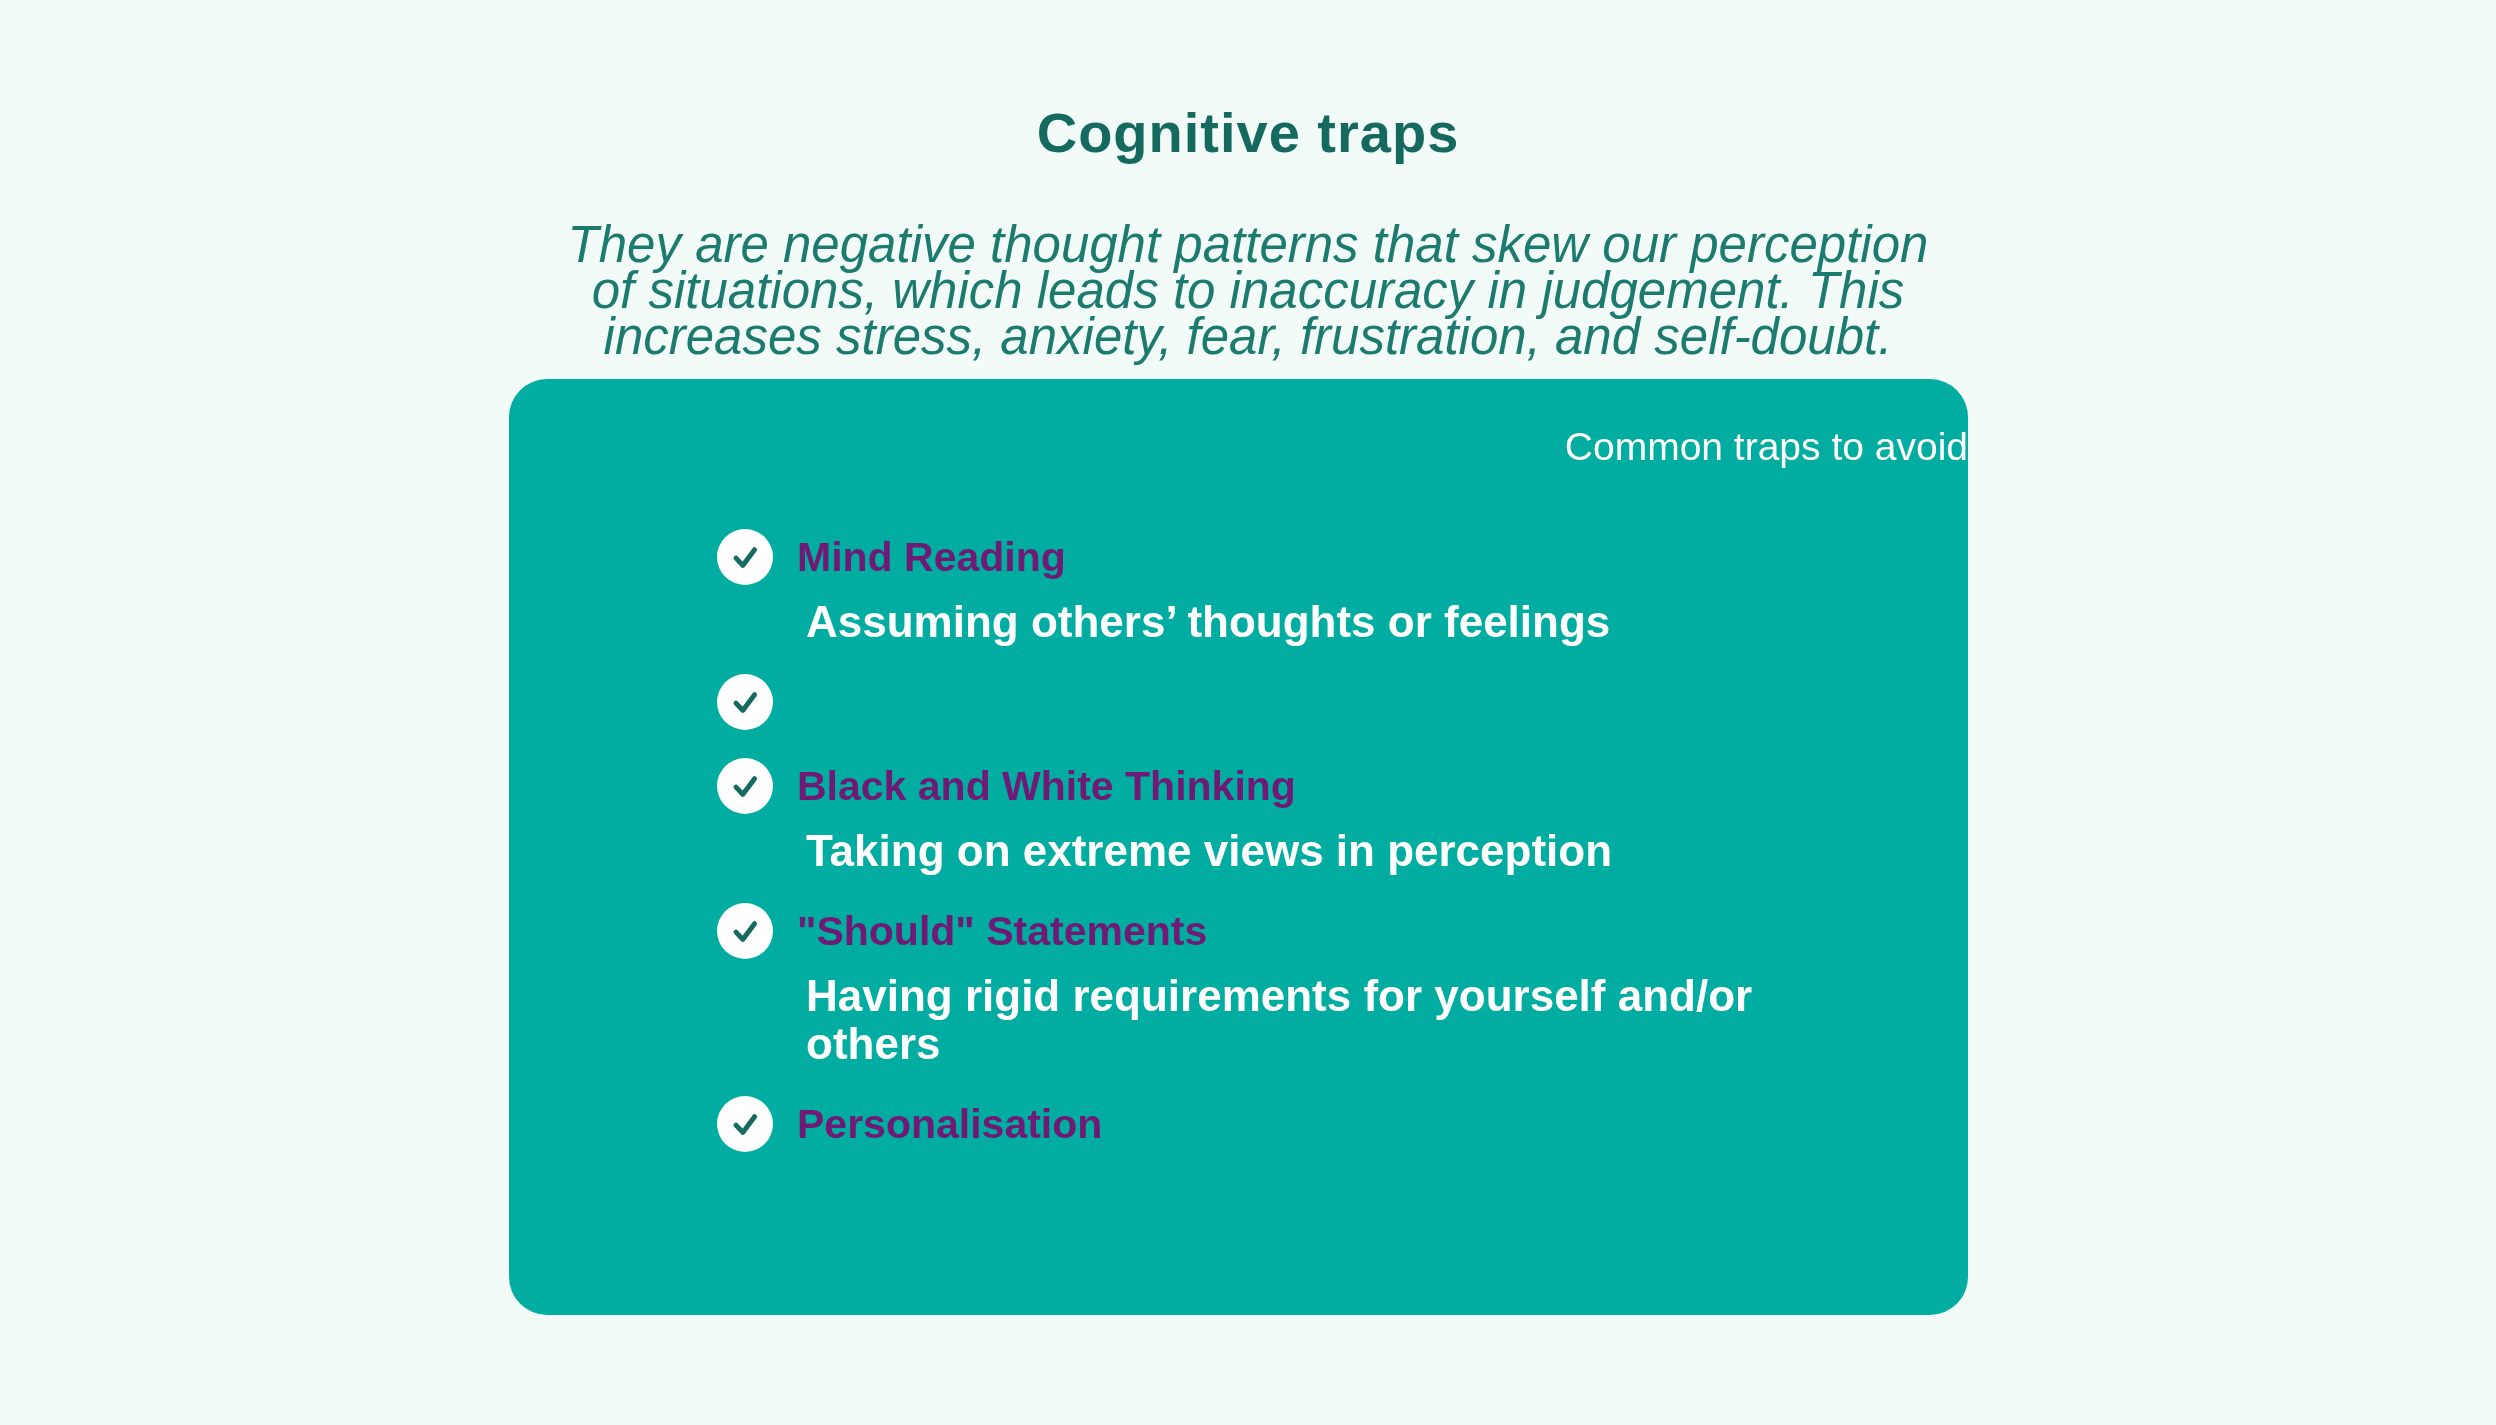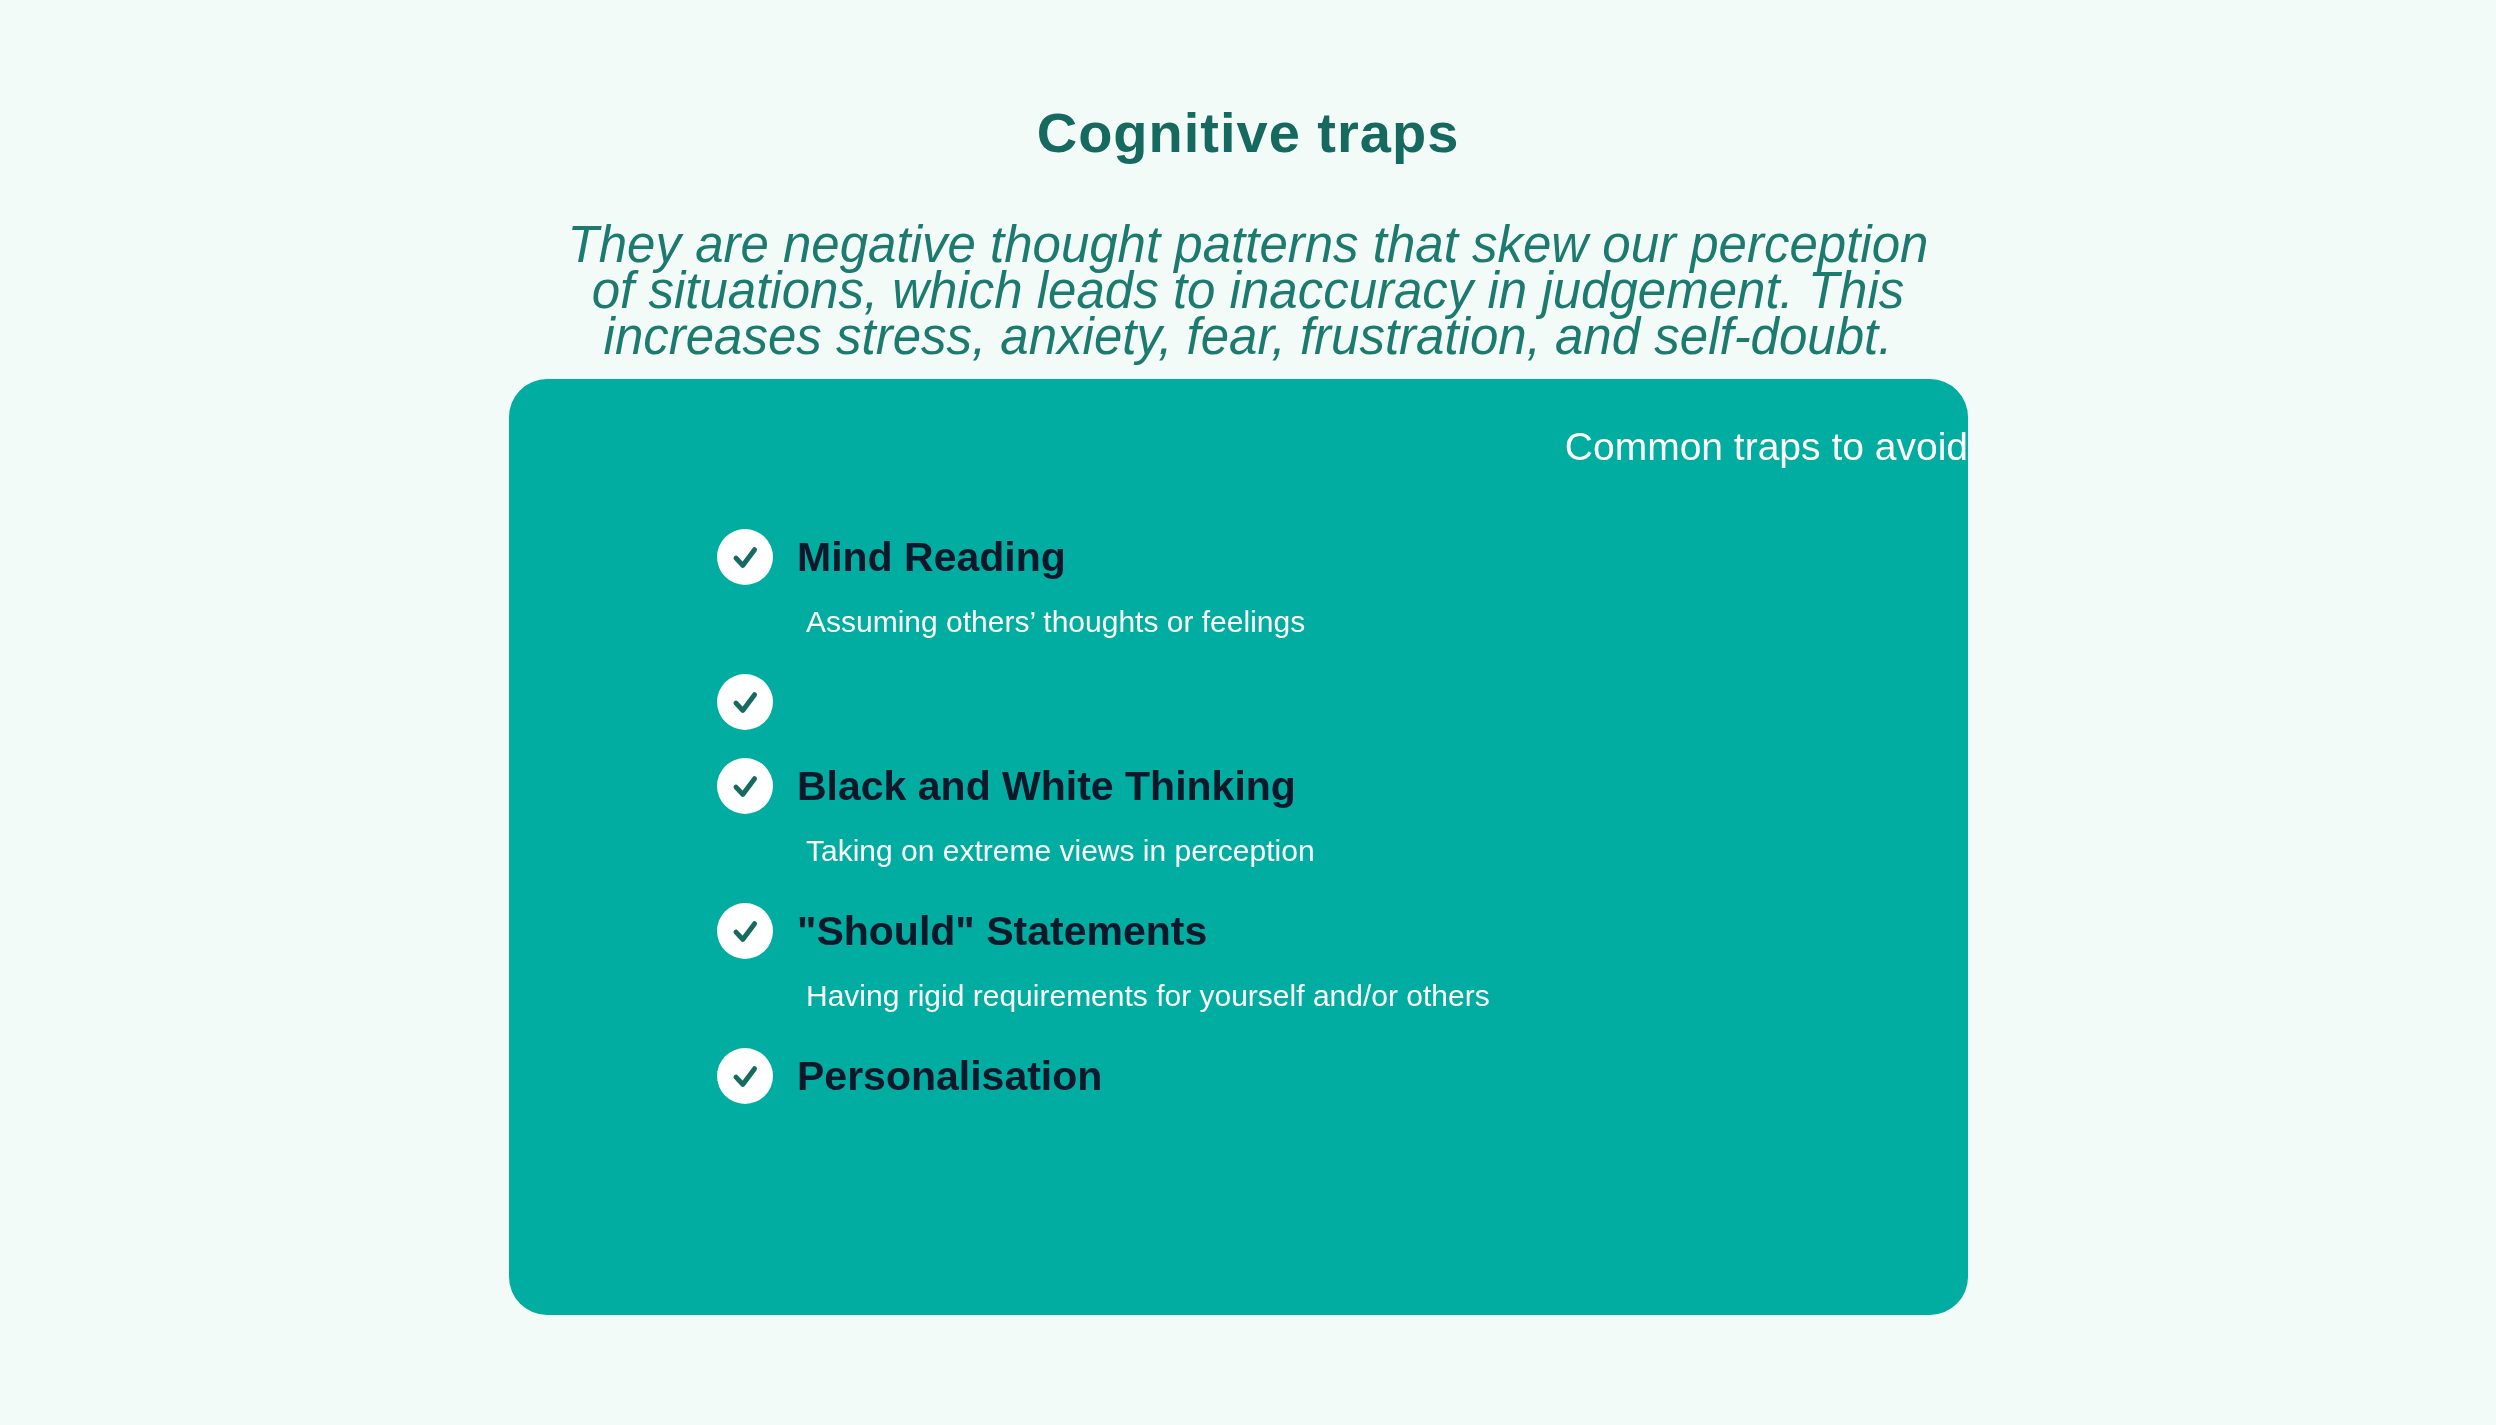--- a/index.html
+++ b/index.html
@@ -76,25 +76,25 @@
     margin-right: 24px;
   }
   .item-text {
     display: flex;
     flex-direction: column;
   }
   .item-title {
     font-size: 41px;
     font-weight: bold;
     line-height: 56px;
-    color: #0f172a;
+    color: #701a75;
   }
   .item-desc {
-    font-size: 30px;
-    font-weight: normal;
+    font-size: 44px;
+    font-weight: bold;
     line-height: 48px;
     margin-top: 13px;
     padding-left: 9px;
     max-width: 1010px;
     color: #ffffff;
   }
 </style>
 </head>
 <body>
 

